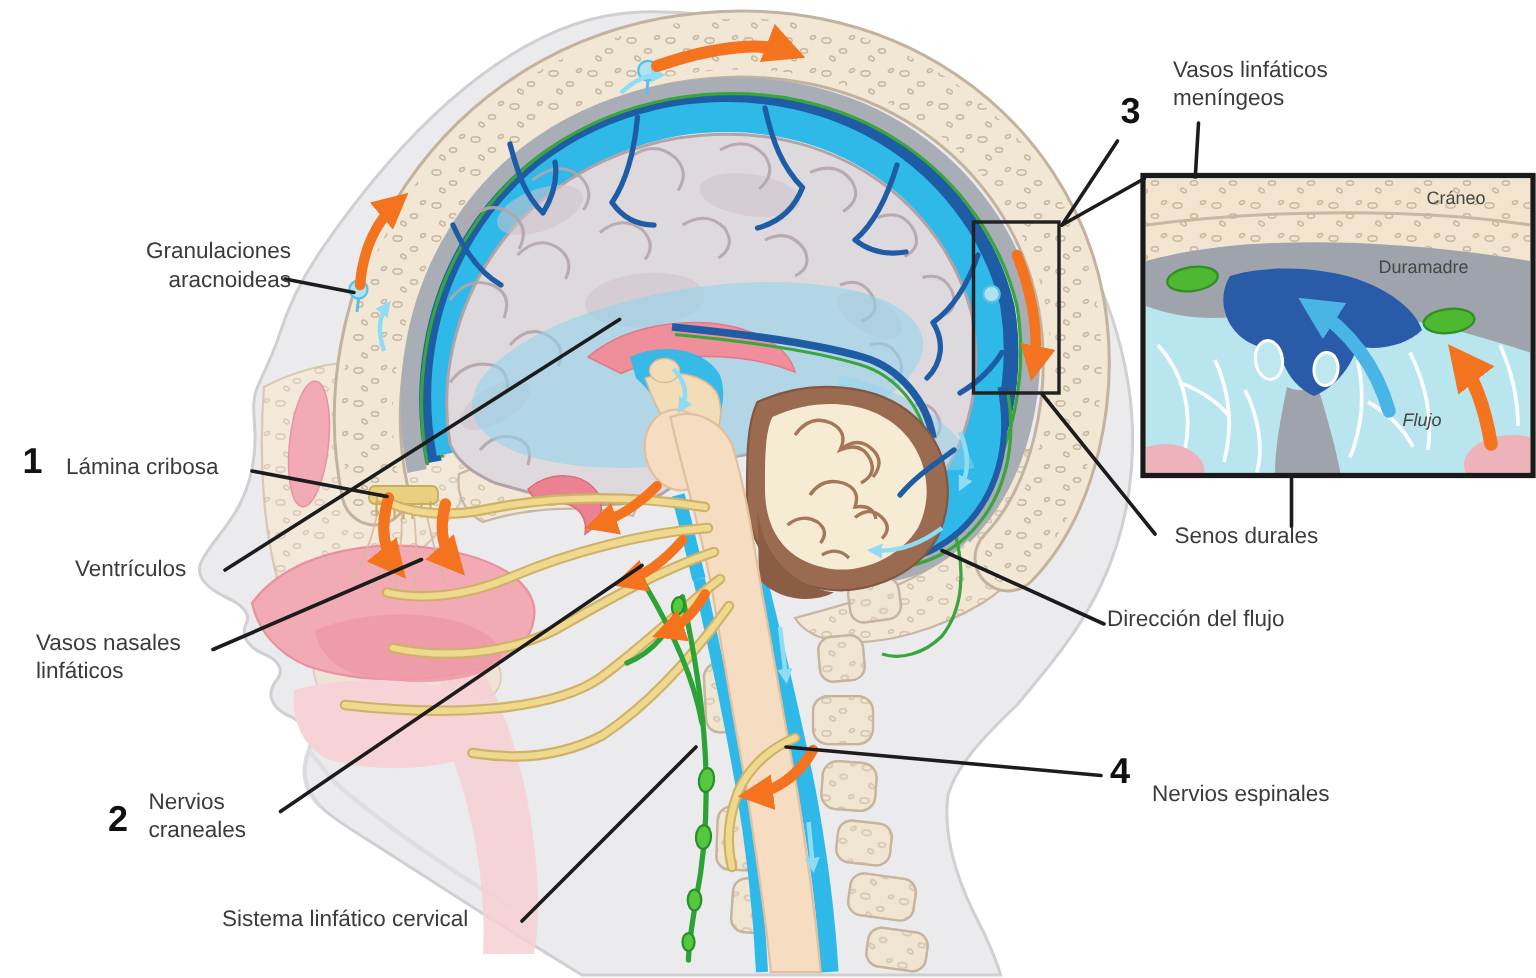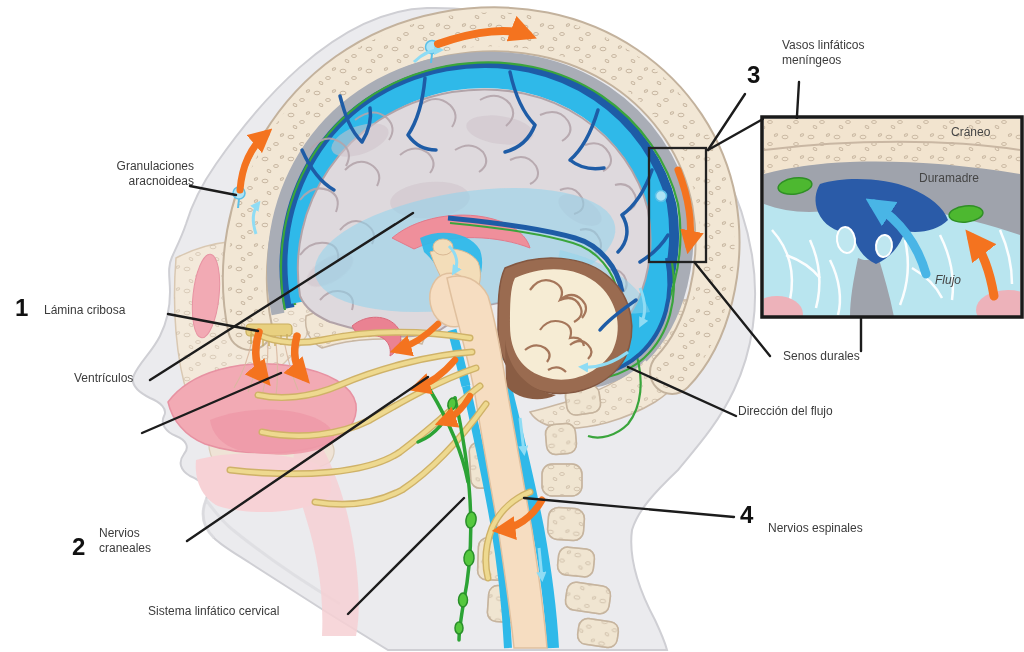--- a/index.html
+++ b/index.html
@@ -1,19 +1,19 @@
 <!DOCTYPE html>
 <html><head>
 <meta charset="utf-8">
 <style>
   html,body{margin:0;padding:0;background:#ffffff;}
   #stage{position:relative;width:1024px;height:652px;background:#ffffff;overflow:hidden;
          font-family:"Liberation Sans",sans-serif;}
   #art{position:absolute;left:0;top:0;}
-  .lbl{position:absolute;font-size:12px;line-height:1.26;color:#3b3b3b;white-space:normal;}
+  .lbl{position:absolute;font-size:15px;line-height:1.26;color:#3b3b3b;white-space:normal;}
   .lbl.c{text-align:right;}
   .num{position:absolute;font-size:24px;font-weight:bold;color:#111;line-height:1;}
   .ilbl{position:absolute;font-size:12px;color:#454545;line-height:1;}
 </style>
 </head>
 <body>
 
 <div id="stage">
 
 <svg id="art" width="1024" height="652" viewBox="0 0 1024 652">
@@ -368,22 +368,23 @@
     </g>
     <rect x="762" y="117" width="260" height="200" fill="none" stroke="#1a1a1a" stroke-width="3.5"></rect>
   </g>
 </svg>
 
 <div class="lbl c" style="left:64px;top:159px;width:130px;">Granulaciones aracnoideas</div>
 
 <div class="num" style="left:15px;top:296px;">1</div>
 <div class="lbl" style="left:44px;top:303px;">Lámina cribosa</div>
 
-<div class="lbl" style="left:74px;top:371px;">Ventrículos</div>
-
+<div class="lbl" style="left:50px;top:371px;">Ventrículos</div>
+
+<div class="lbl" style="left:24px;top:420px;width:112px;">Vasos nasales linfáticos</div>
 
 <div class="num" style="left:72px;top:535px;">2</div>
 <div class="lbl" style="left:99px;top:526px;width:92px;">Nervios craneales</div>
 
 <div class="lbl" style="left:148px;top:604px;">Sistema linfático cervical</div>
 
 <div class="num" style="left:747px;top:63px;">3</div>
 <div class="lbl" style="left:782px;top:38px;width:140px;">Vasos linfáticos meníngeos</div>
 
 <div class="lbl" style="left:783px;top:349px;">Senos durales</div>

